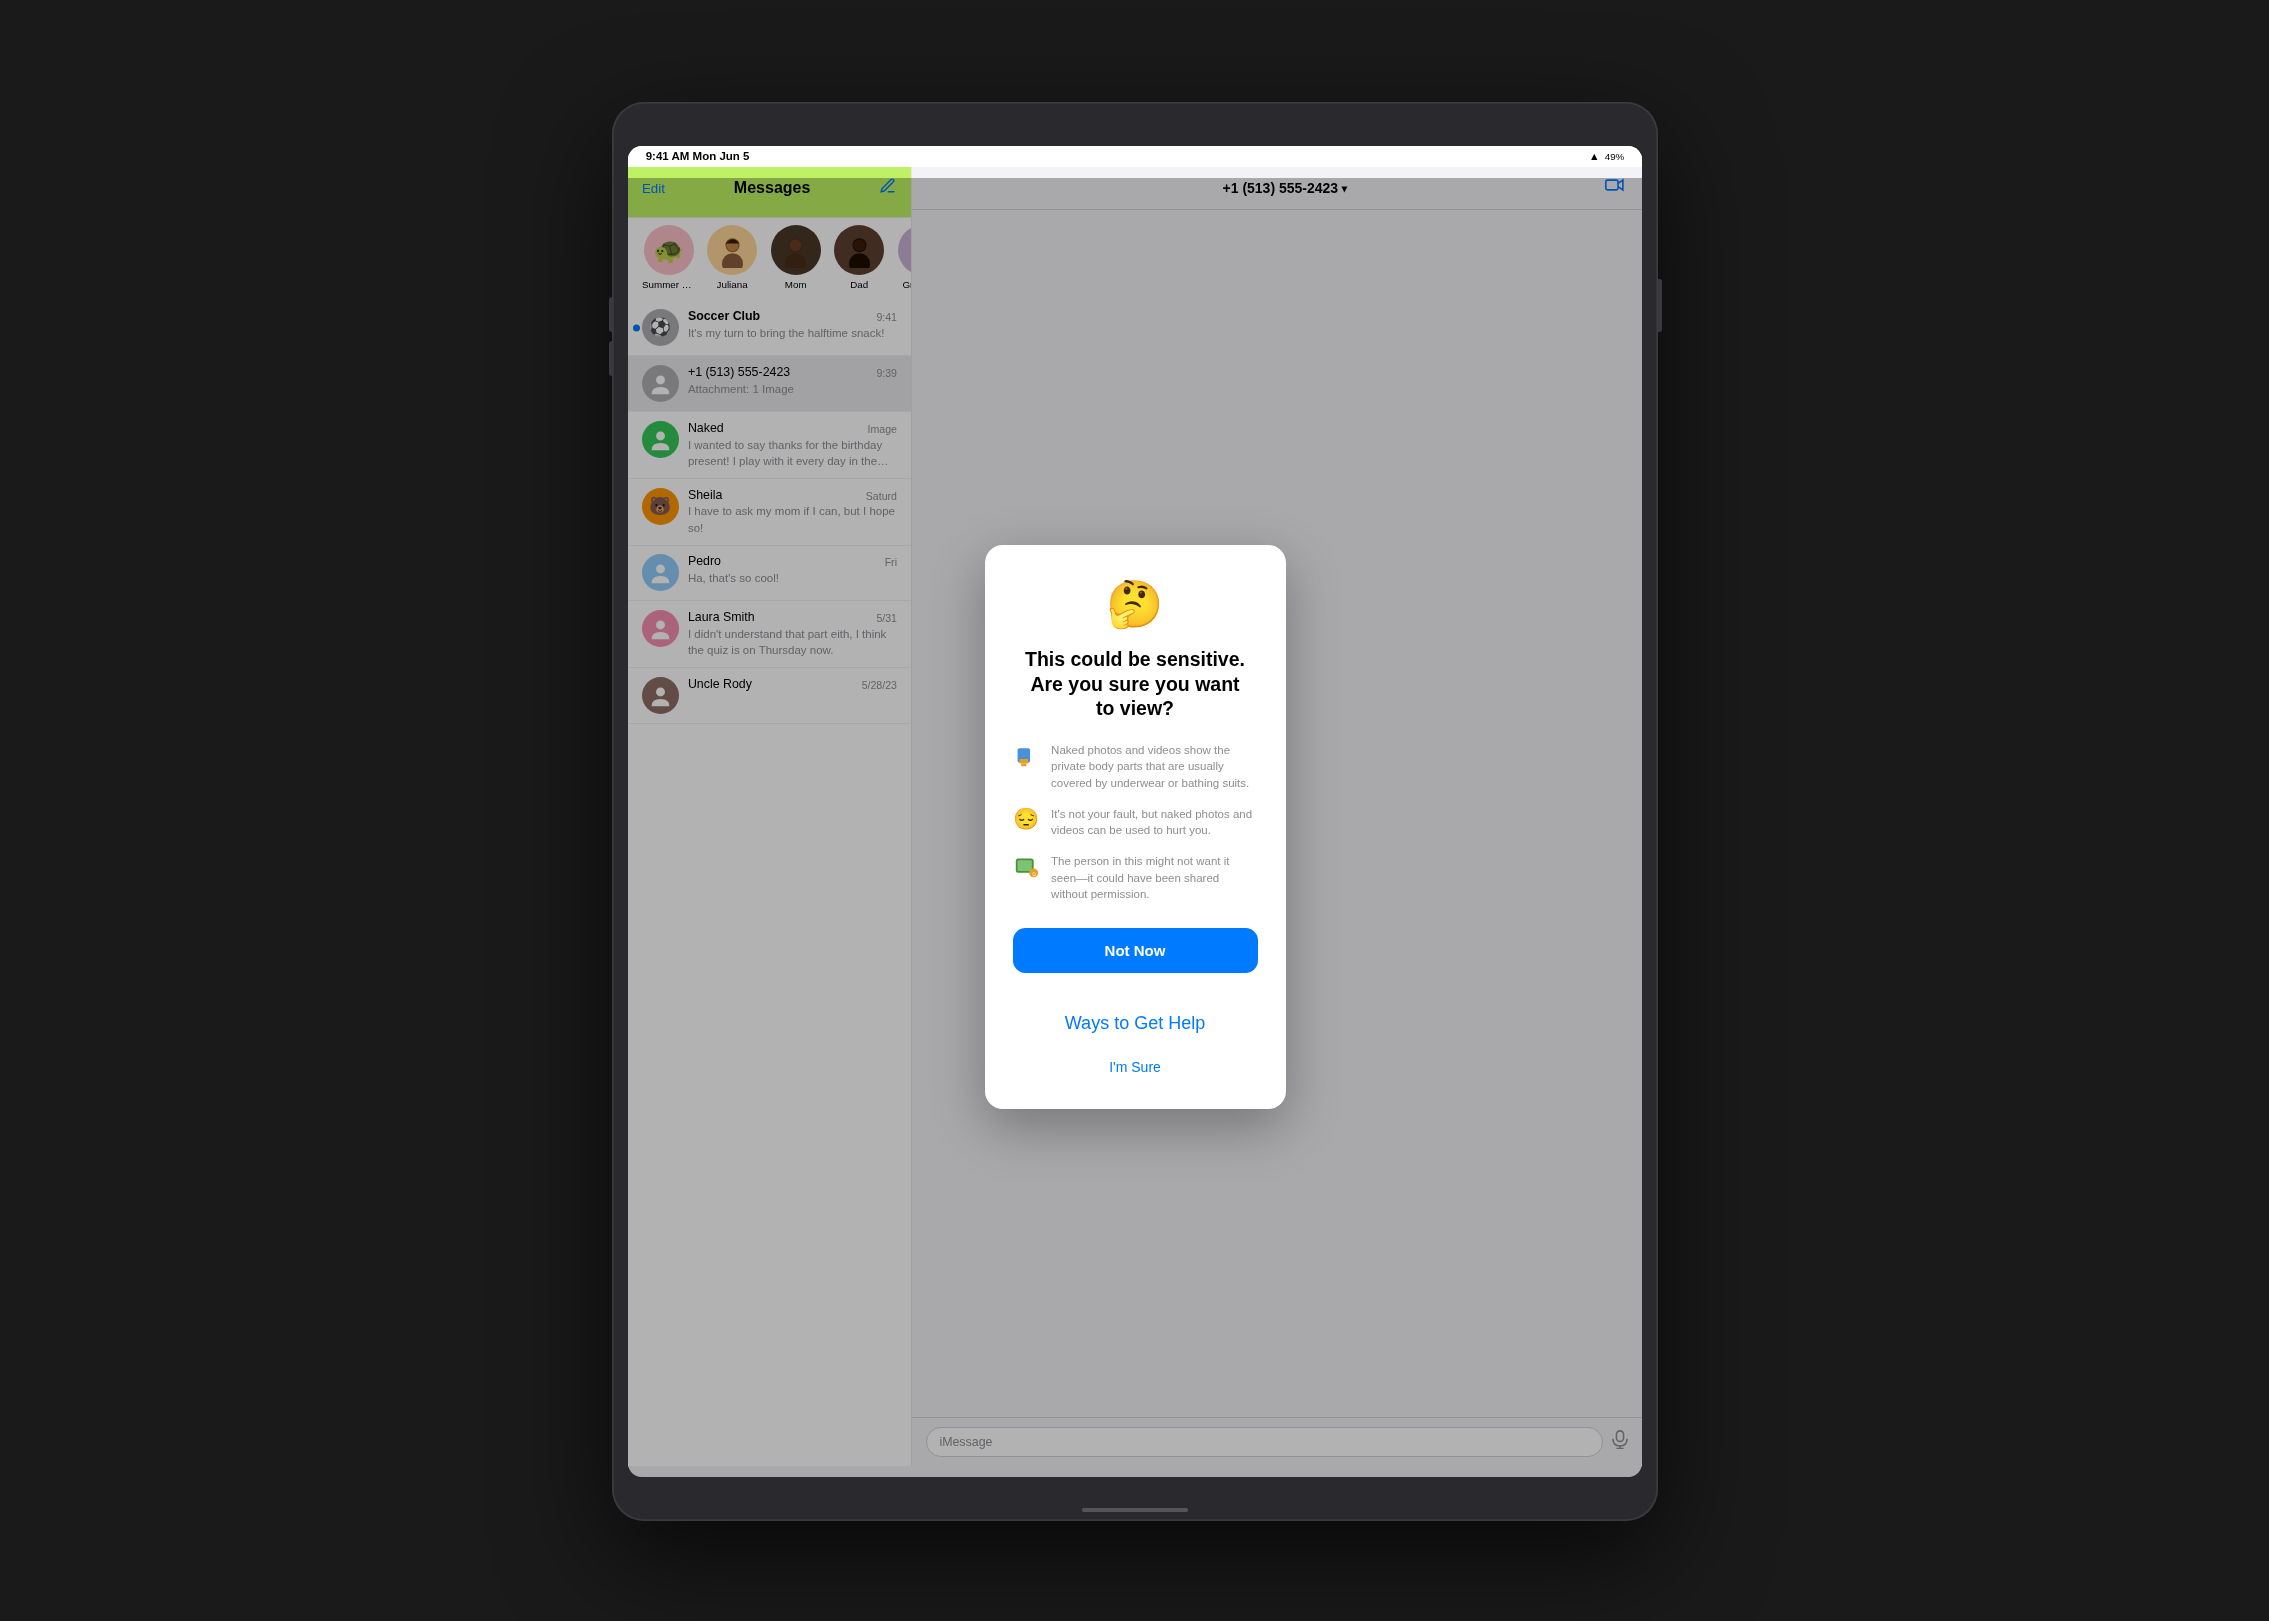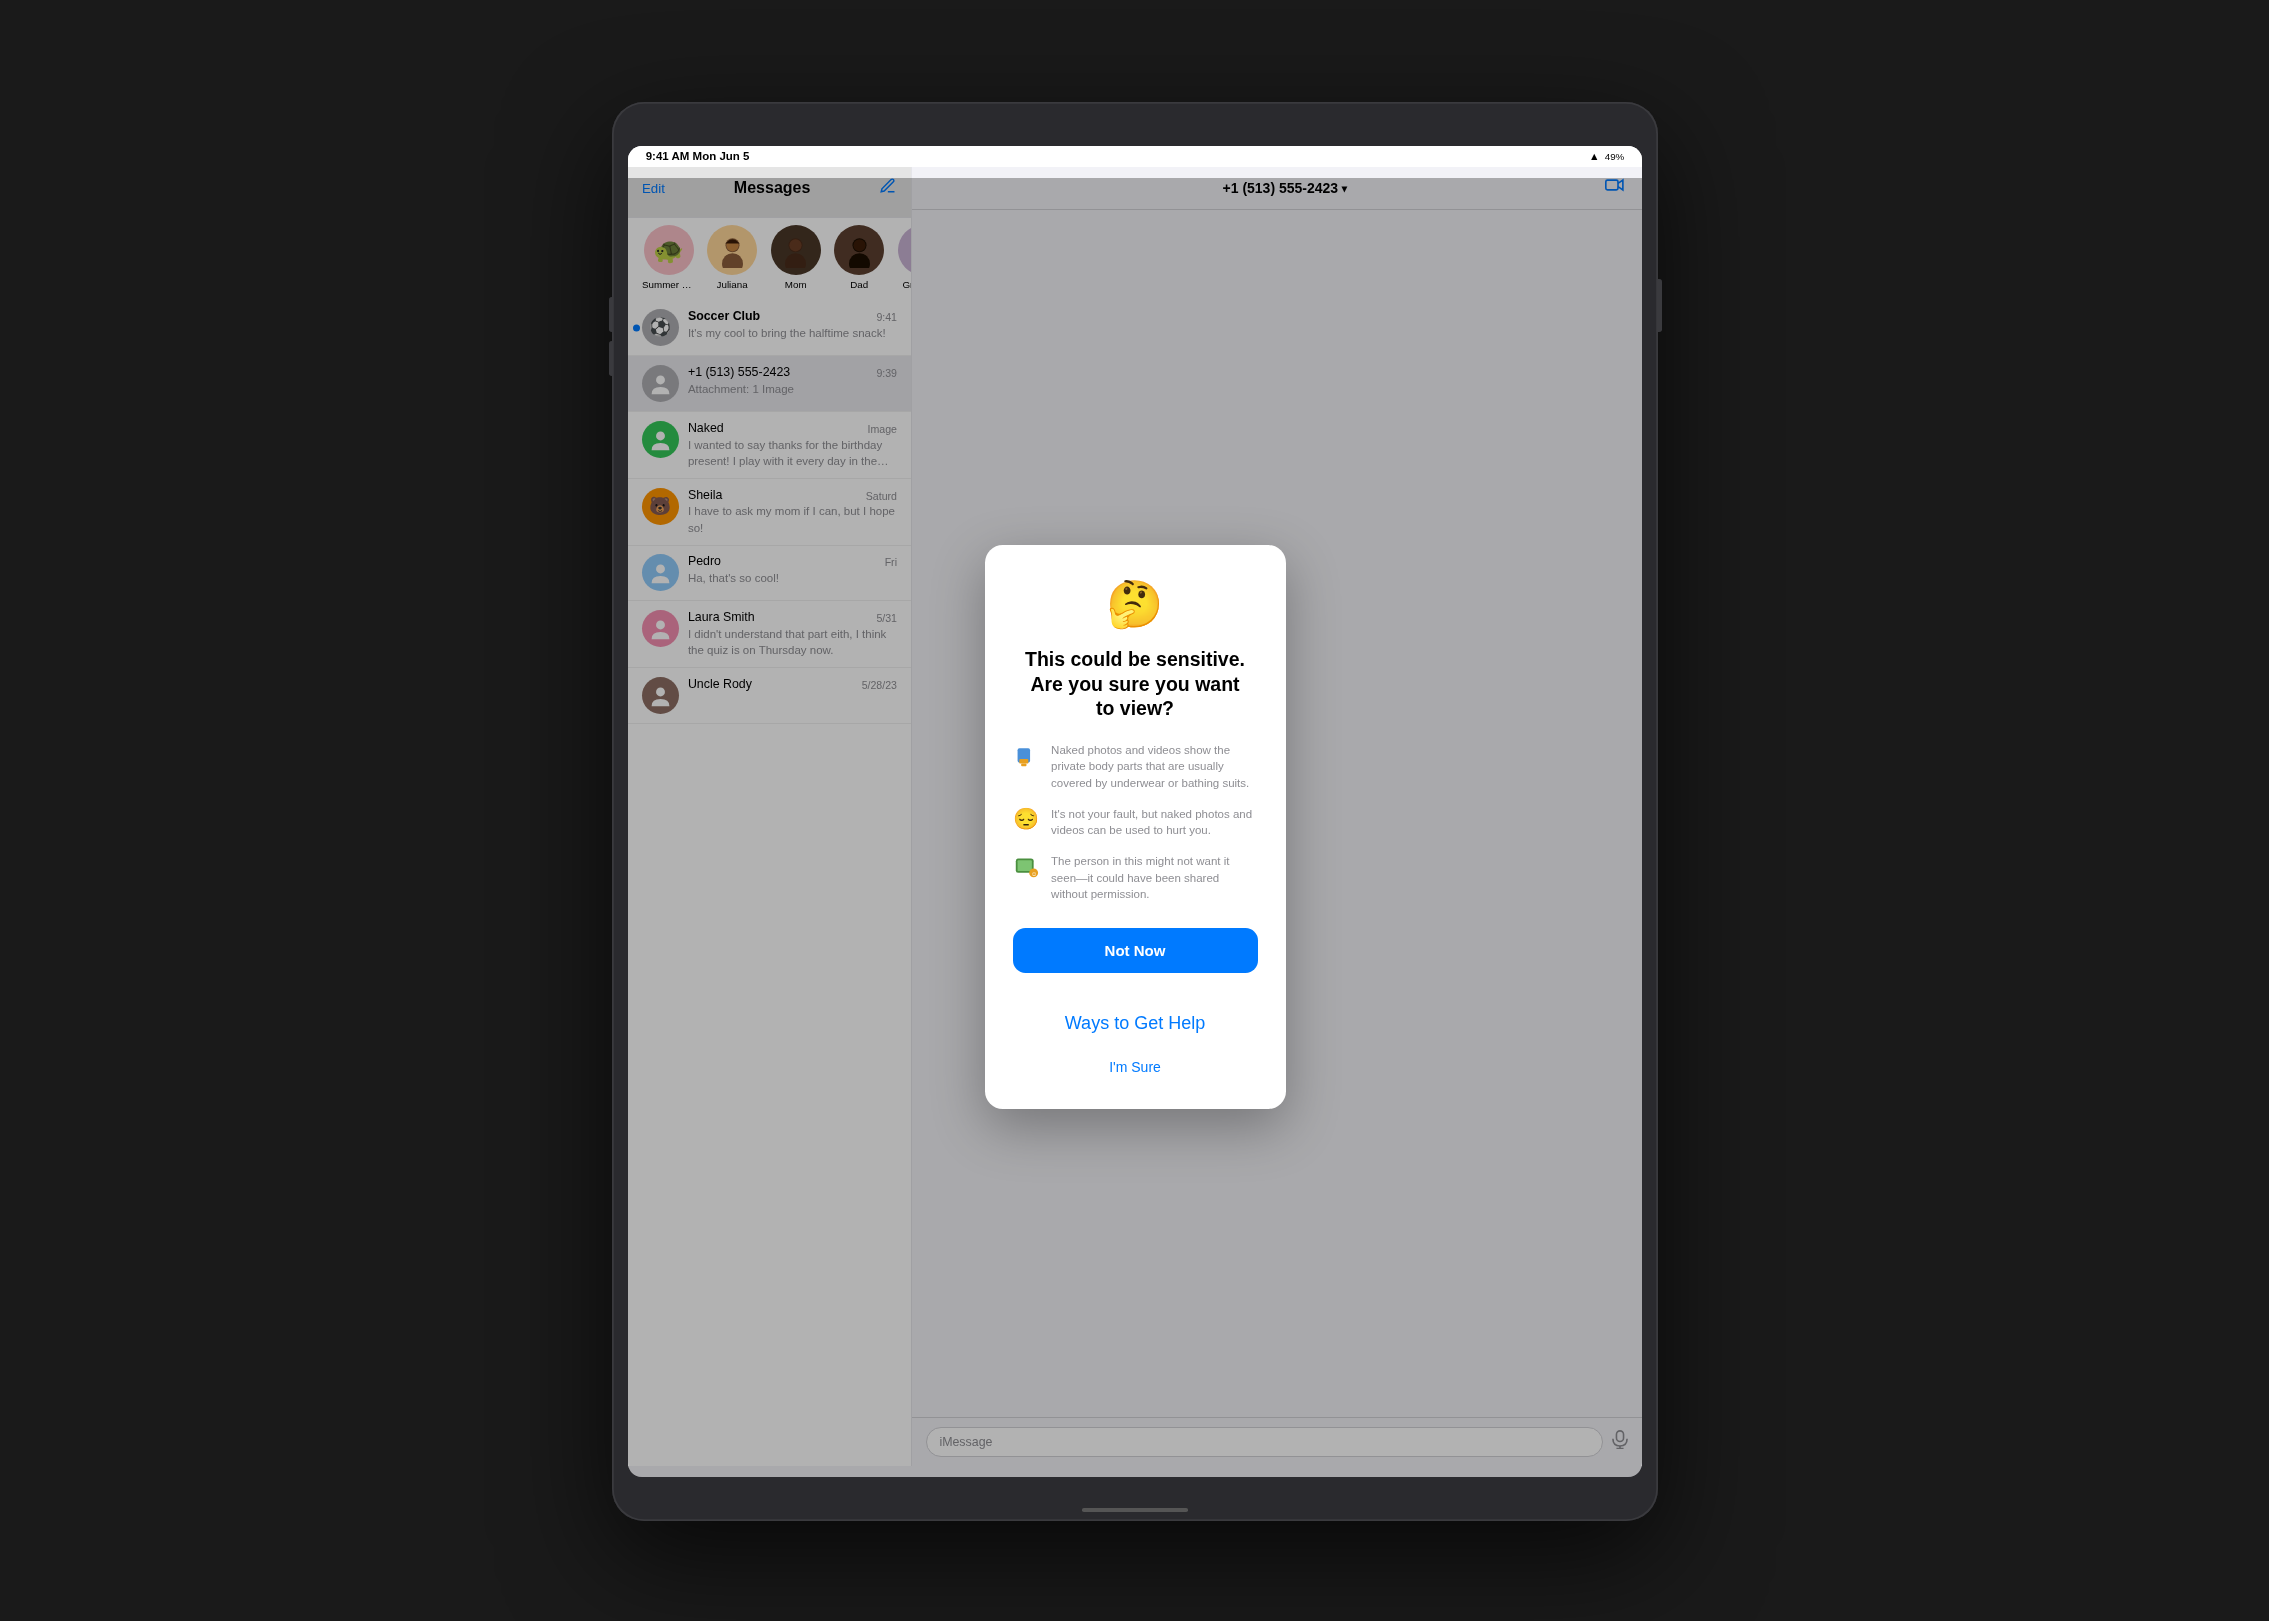--- a/index.html
+++ b/index.html
@@ -73,21 +73,21 @@
       width: 284px;
       background: #ffffff;
       border-right: 0.9px solid #e5e5ea;
       display: flex;
       flex-direction: column;
       flex-shrink: 0;
     }
 
     .sidebar-header {
       padding: 10.6px 14px 7px;
-      background: #e5e5e5;
+      background: #bef264;
       border-bottom: 0.9px solid #e5e5ea;
     }
 
     .sidebar-header-top {
       display: flex;
       align-items: center;
       justify-content: space-between;
       margin-bottom: 10.6px;
     }
 
@@ -551,21 +551,21 @@
         <div class="message-list">
 
           <div class="message-item unread">
             <div class="unread-dot"></div>
             <div class="msg-avatar gray">⚽</div>
             <div class="msg-content">
               <div class="msg-top-row">
                 <span class="msg-sender">Soccer Club</span>
                 <span class="msg-time">9:41</span>
               </div>
-              <div class="msg-preview">It's my cool to bring the halftime snack!</div>
+              <div class="msg-preview">It's my turn to bring the halftime snack!</div>
             </div>
           </div>
 
           <div class="message-item selected">
             <div class="msg-avatar gray">
               <svg width="25" height="25" viewBox="0 0 28 28">
                 <circle cx="14" cy="10" r="5" fill="#fff"></circle>
                 <path d="M4 26 Q4 18 14 18 Q24 18 24 26" fill="#fff"></path>
               </svg>
             </div>

